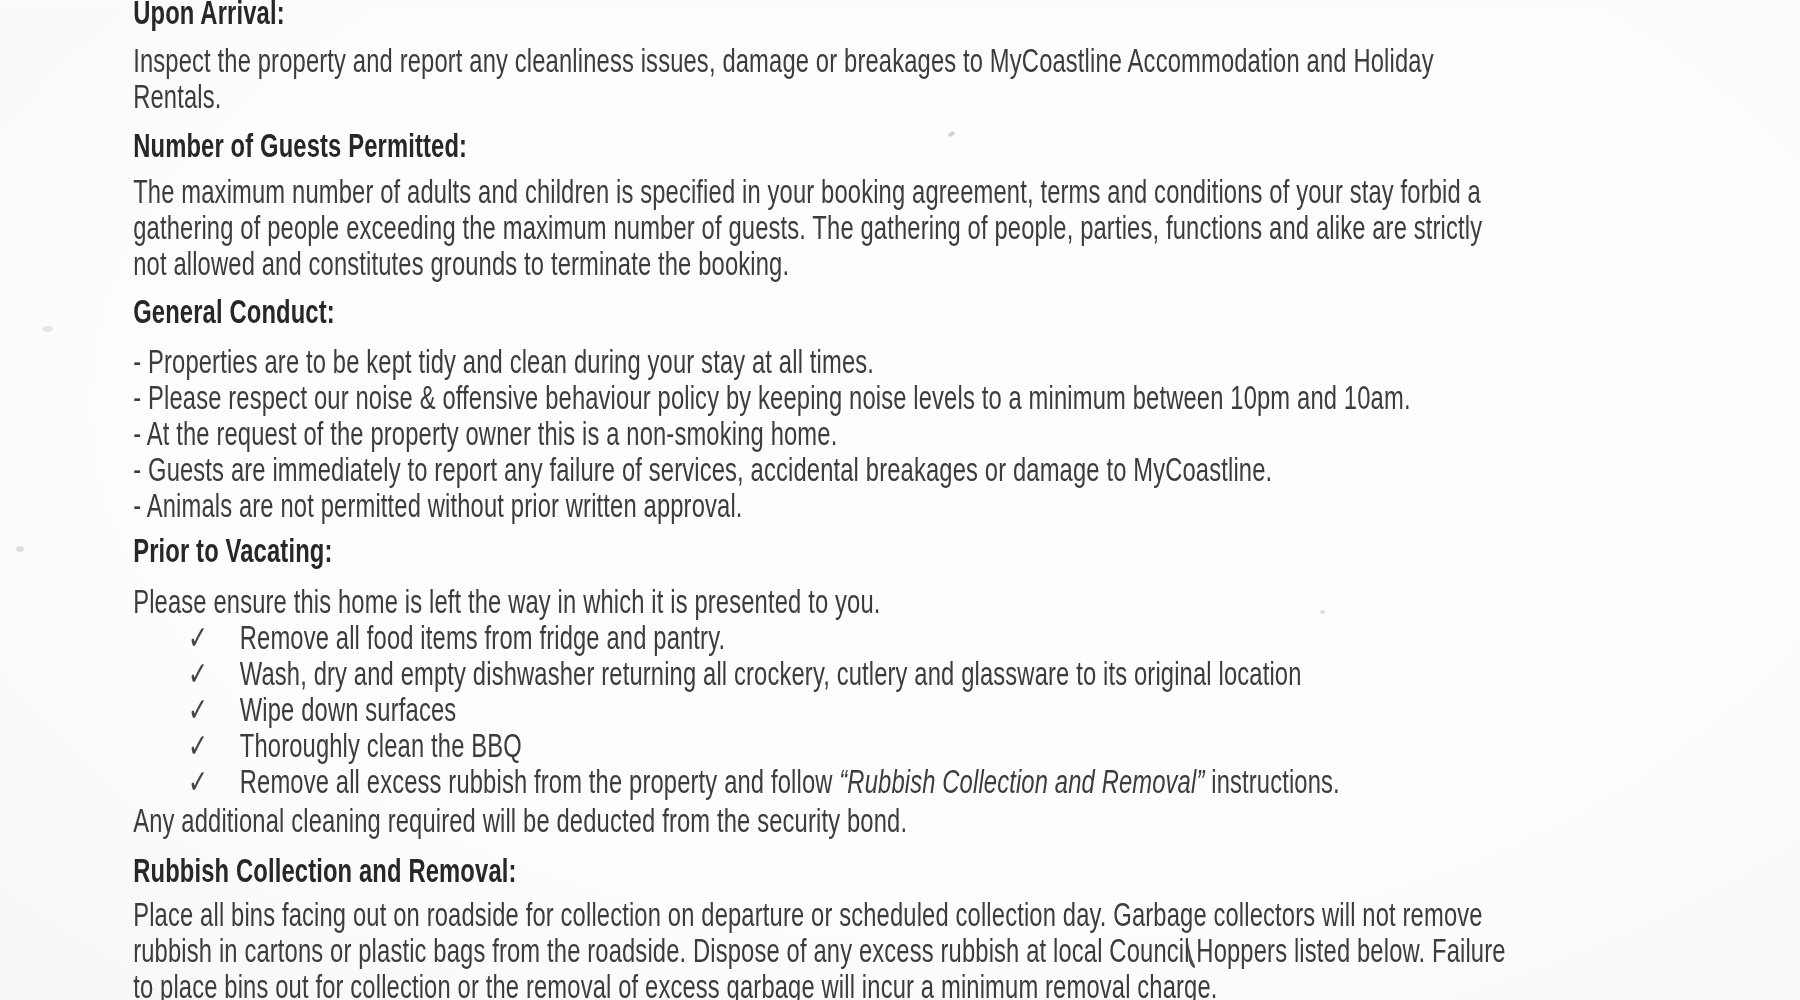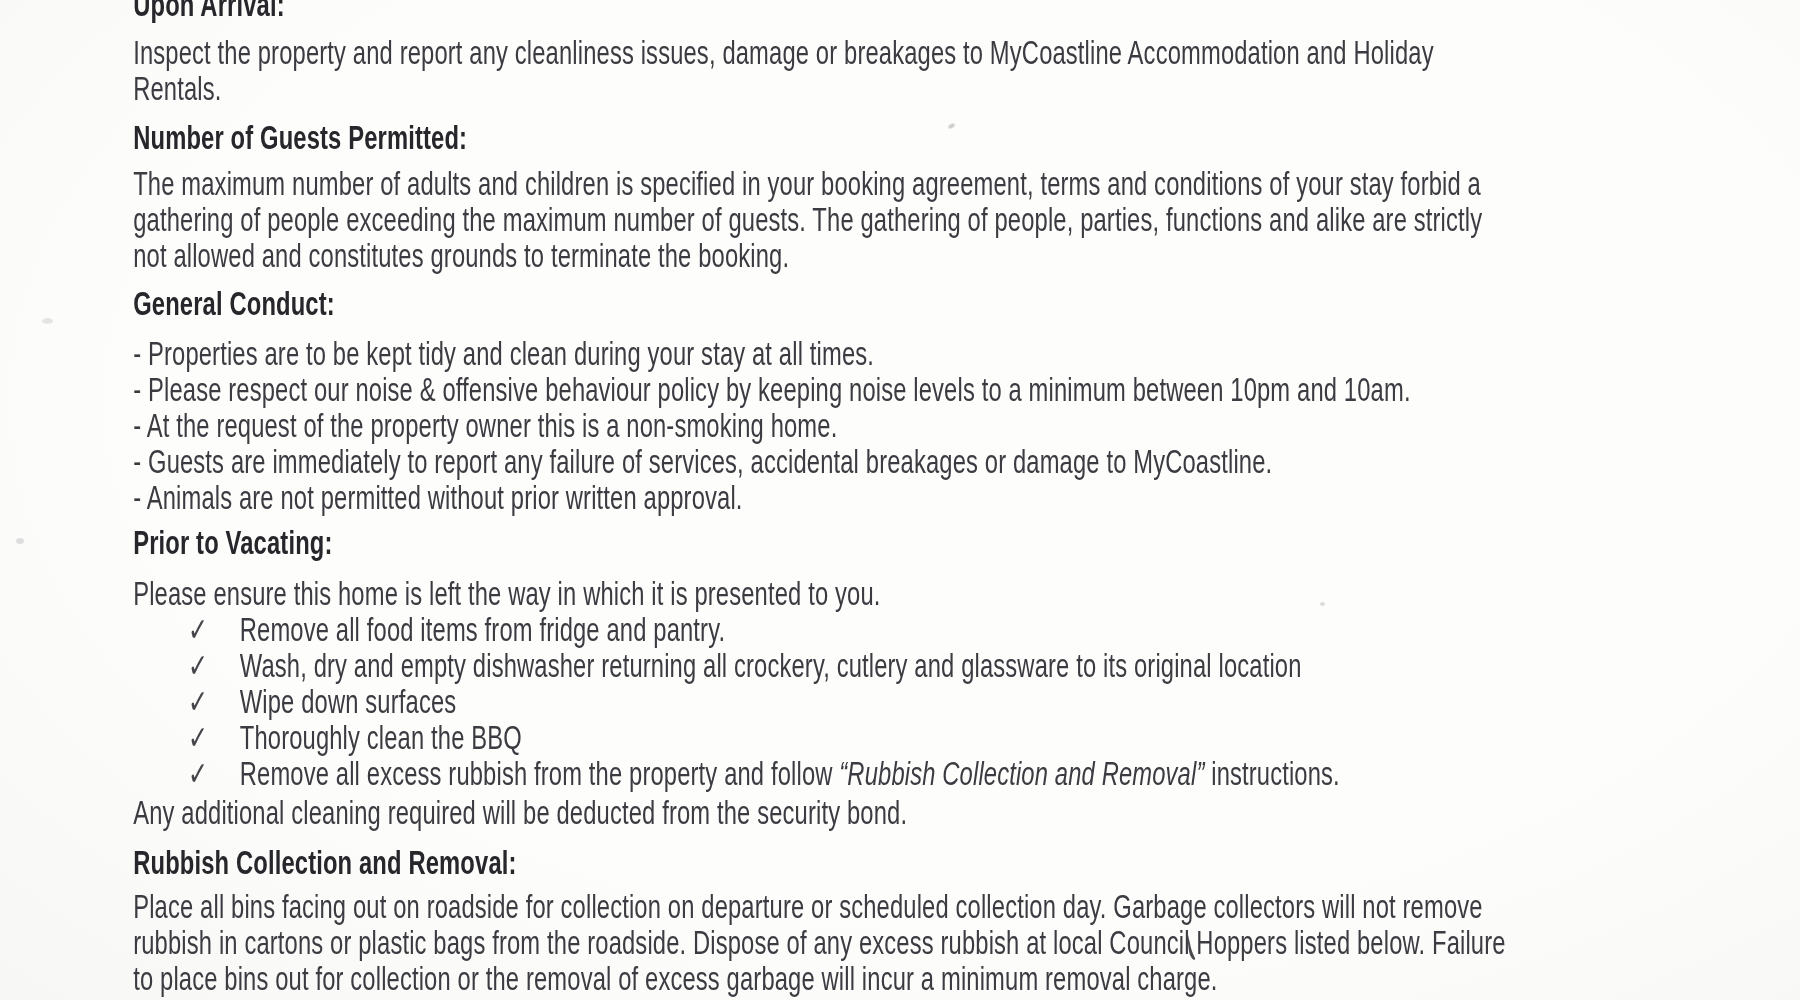--- a/index.html
+++ b/index.html
@@ -6,20 +6,21 @@
   body {
     width: 1800px; height: 1000px;
     overflow: hidden;
     background: #fbfbfa;
     font-family: "Liberation Sans", sans-serif;
     position: relative;
   }
   .page {
     position: absolute; inset: 0;
     background: radial-gradient(ellipse at 55% 40%, #fdfdfc 60%, #f7f7f5 100%);
+    margin-top: 8px;
   }
   
   .scan-wrap {
     position: absolute; left: 0; top: 0;
     width: 2500px; height: 1000px;
     transform: scaleX(0.72);
     transform-origin: 0 0;
     filter: blur(0.45px);
   }
   .block {

